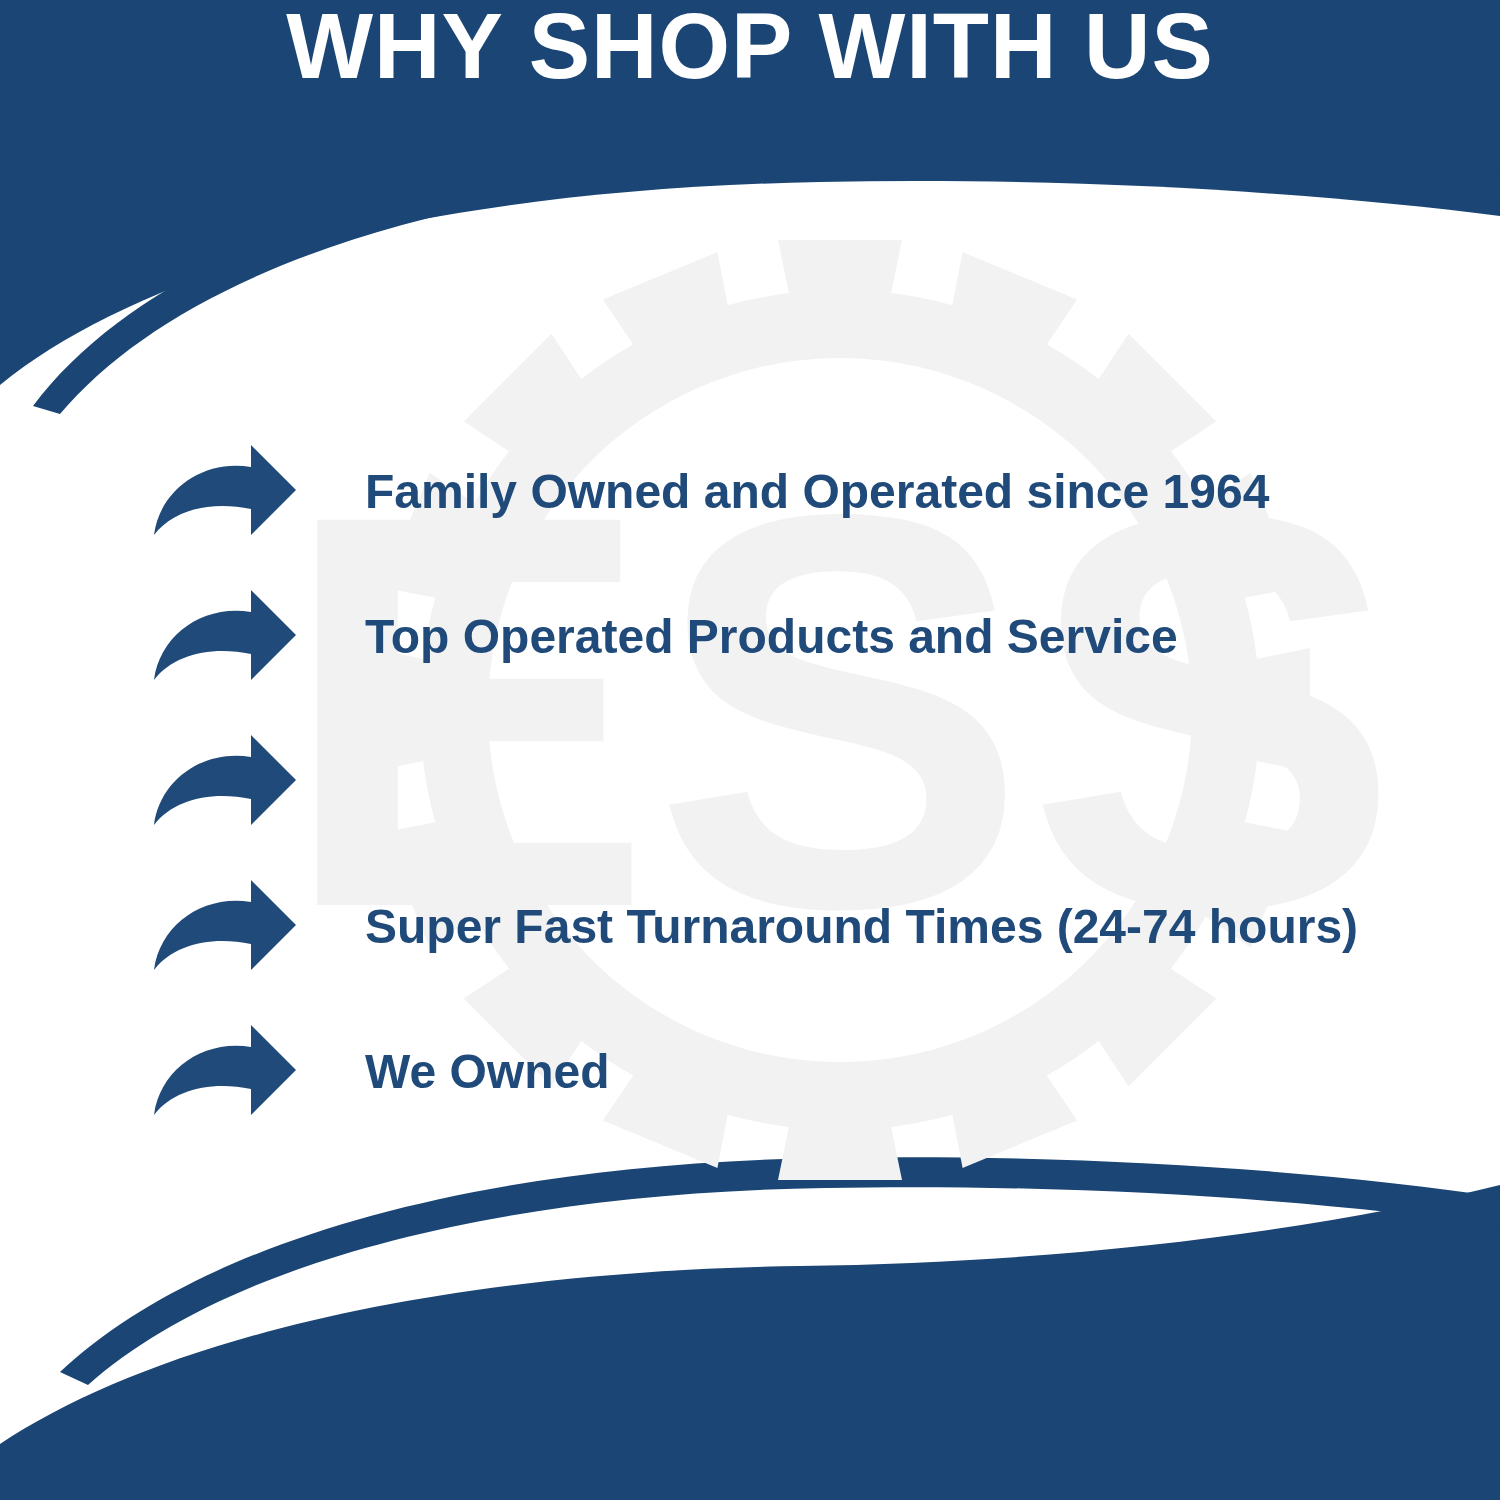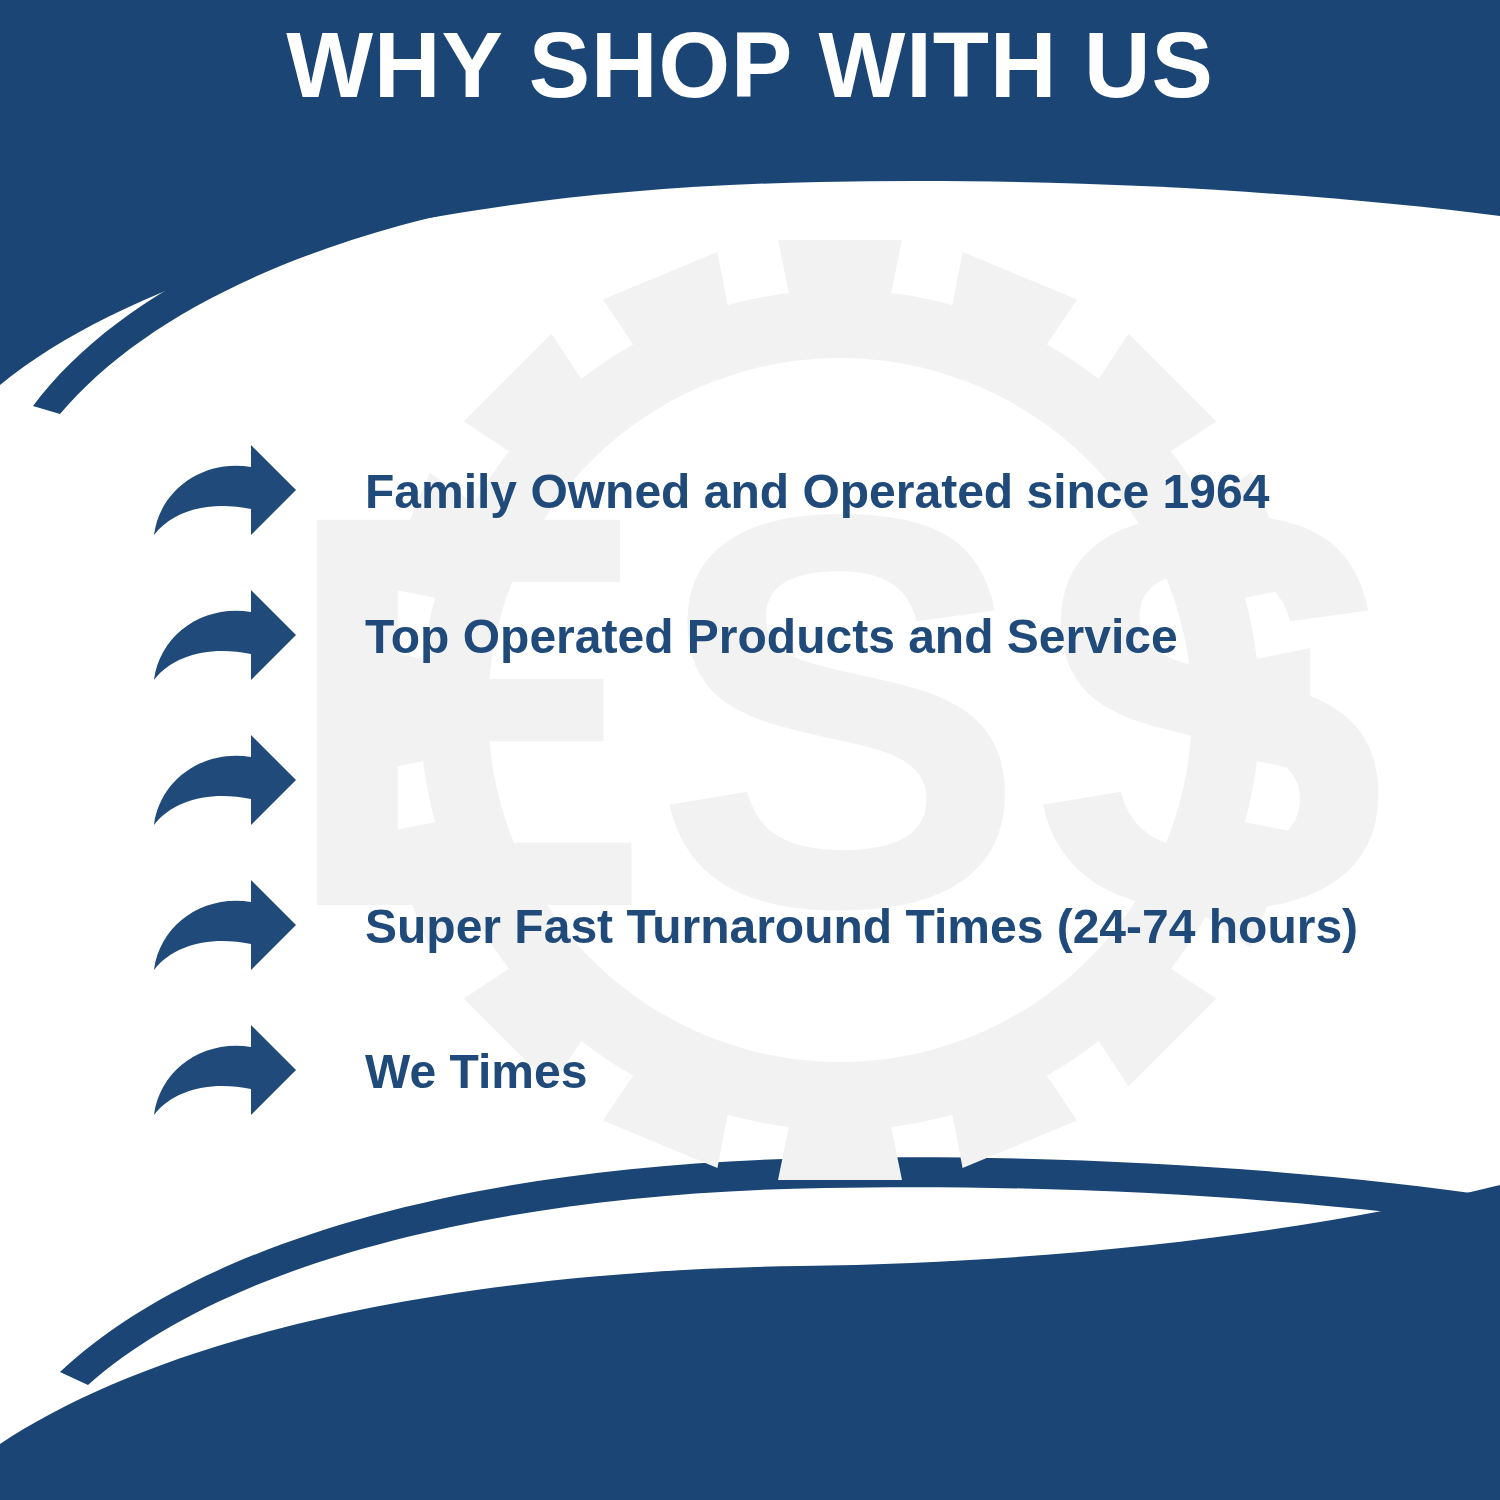--- a/index.html
+++ b/index.html
@@ -26,21 +26,21 @@
   }
 
   
   .header-bar {
     position: absolute;
     left: 0;
     top: 0;
     width: 1500px;
     height: 130px;
     display: flex;
-    align-items: center;
+    align-items: flex-start;
     justify-content: center;
     z-index: 5;
     pointer-events: none;
   }
   .header-title {
     color: #ffffff;
     font-size: 92px;
     font-weight: bold;
     letter-spacing: 1px;
     line-height: 1;
@@ -224,18 +224,18 @@
       <svg class="benefit-arrow" viewBox="0 0 150 100" aria-hidden="true">
         <path d="M 4 92 C 10 46, 54 16, 101 24 L 101 2 L 146 47 L 101 92 L 101 66 C 62 58, 24 66, 4 92 Z" fill="#1f4a79"></path>
       </svg>
       <div class="benefit-text">Super Fast Turnaround Times (24-74 hours)</div>
     </div>
 
     <div class="benefit-row">
       <svg class="benefit-arrow" viewBox="0 0 150 100" aria-hidden="true">
         <path d="M 4 92 C 10 46, 54 16, 101 24 L 101 2 L 146 47 L 101 92 L 101 66 C 62 58, 24 66, 4 92 Z" fill="#1f4a79"></path>
       </svg>
-      <div class="benefit-text">We Times</div>
+      <div class="benefit-text">We Owned</div>
     </div>
 
   </div>
 
 </div>
 
 </body></html>

